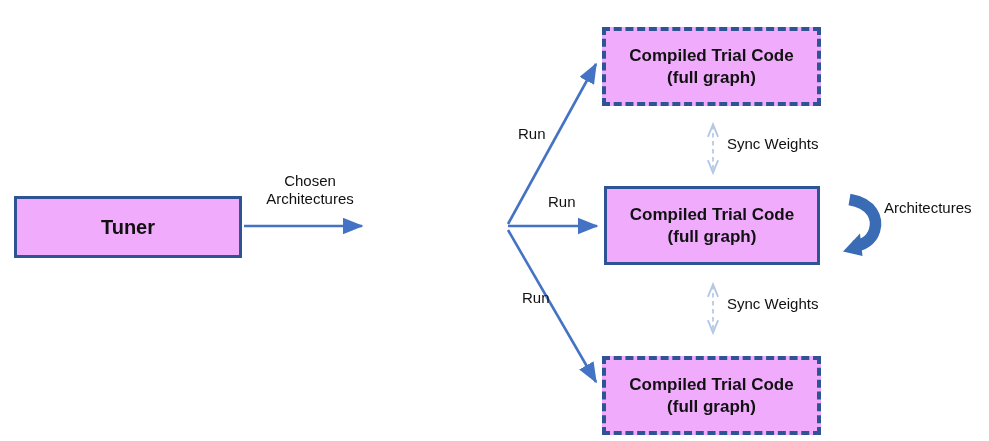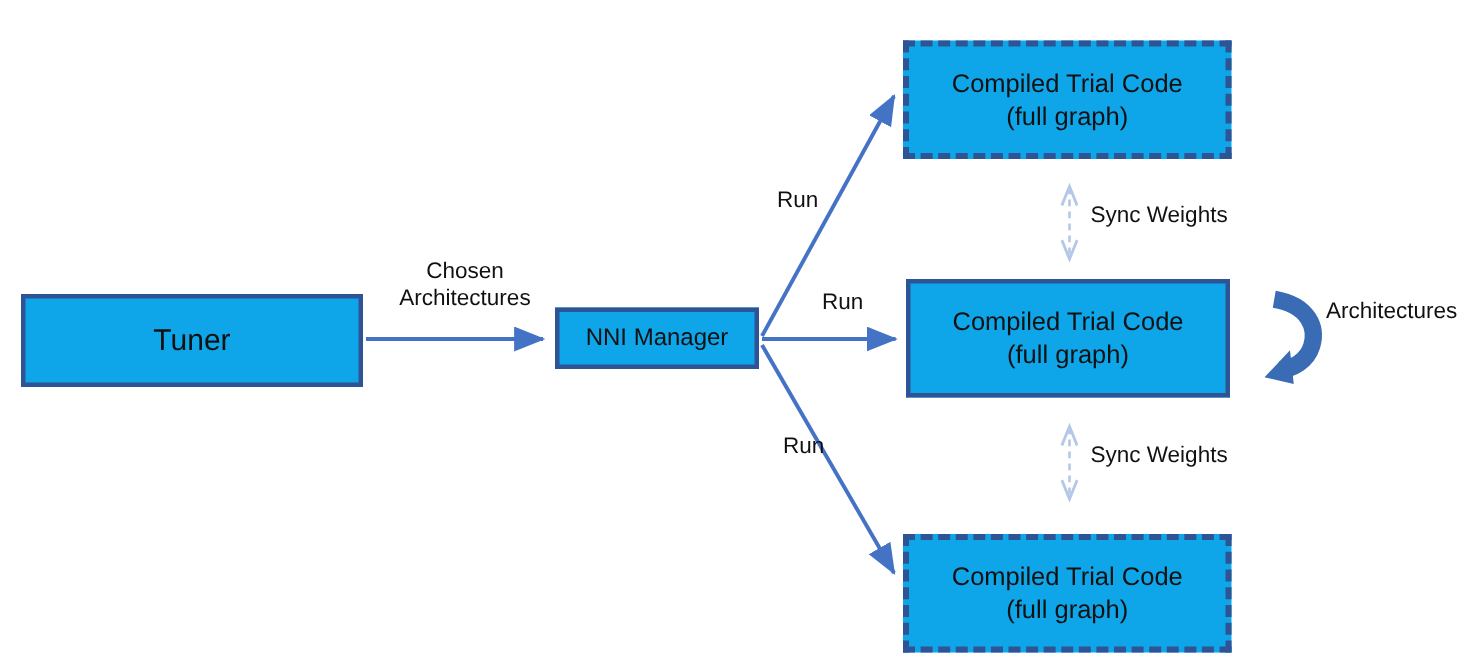--- a/index.html
+++ b/index.html
@@ -22,31 +22,32 @@
     left: 0;
     top: 0;
     width: 989px;
     height: 441px;
   }
 
   
   .node {
     position: absolute;
     box-sizing: border-box;
-    background: #0ea5e9;
+    background: #f0abfc;
     border: 3px solid #2e5496;
     display: flex;
     flex-direction: column;
     align-items: center;
     justify-content: center;
     color: #111111;
     font-size: 17px;
     line-height: 1.25;
     text-align: center;
     z-index: 3;
+    font-weight: bold;
   }
   .node.dashed {
     border-style: dashed;
     border-width: 4px;
   }
   .node .line1, .node .line2 {
     display: block;
     white-space: nowrap;
   }
 
@@ -110,23 +111,20 @@
                C 873,203.5 878,219 874.5,230.5
                C 871.5,240.5 862,246 853,246.5" fill="none" stroke="#3a6bb5" stroke-width="11.5" stroke-linecap="butt"></path>
       <path d="M860,233.5 L843,251.5 L862.5,256 Z" fill="#3a6bb5"></path>
     </g>
   </svg>
 
   <div class="node" id="node-tuner">
     <span class="line1">Tuner</span>
   </div>
 
-  <div class="node" id="node-nni">
-    <span class="line1">NNI Manager</span>
-  </div>
 
   <div class="node dashed" id="node-trial-top">
     <span class="line1">Compiled Trial Code</span>
     <span class="line2">(full graph)</span>
   </div>
 
   <div class="node" id="node-trial-mid">
     <span class="line1">Compiled Trial Code</span>
     <span class="line2">(full graph)</span>
   </div>

